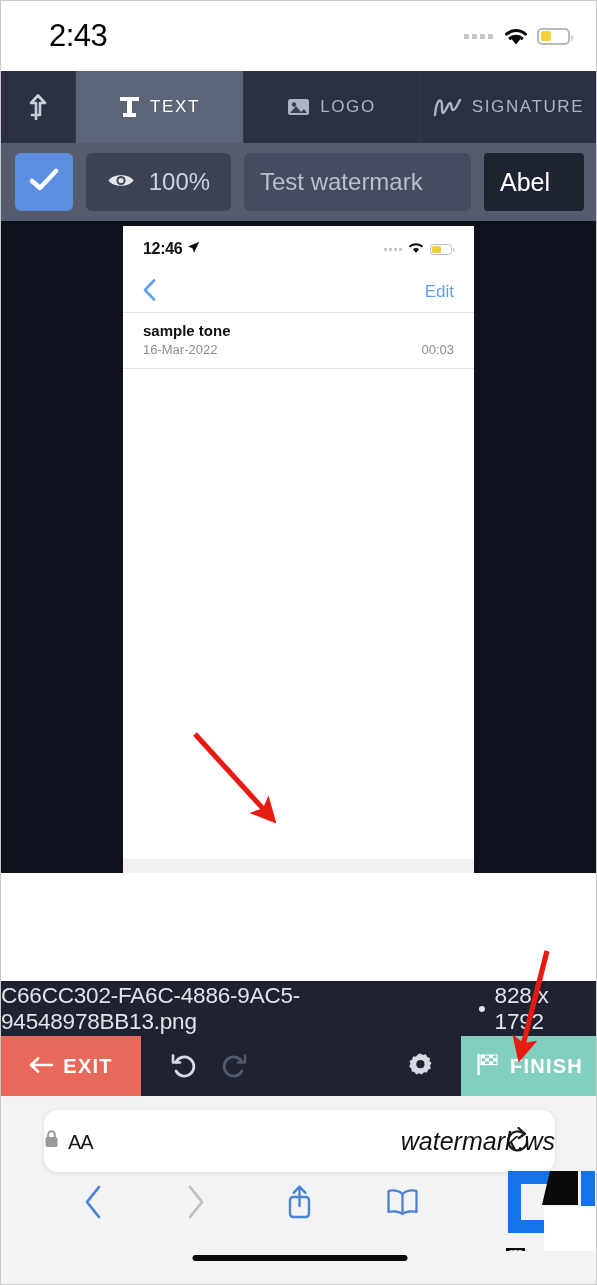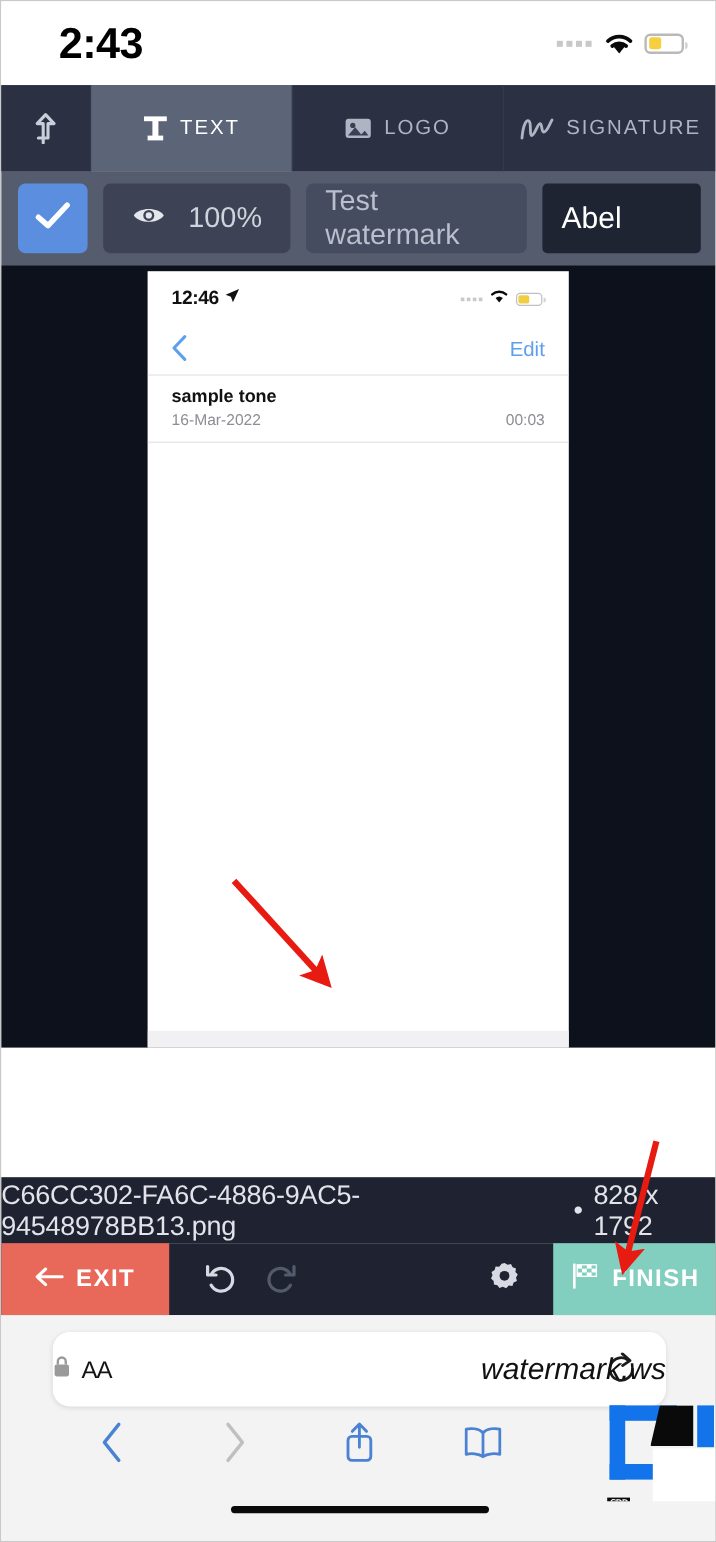--- a/index.html
+++ b/index.html
@@ -19,21 +19,21 @@
 
   
   .status-bar {
     position: absolute; left: 0; top: 0;
     width: 597px; height: 70px;
     background: #ffffff;
     display: flex; align-items: center;
     padding: 0 28px 0 48px;
   }
   .status-time {
-    font-size: 36px; font-weight: bold; color: #000;
+    font-size: 31px; font-weight: normal; color: #000;
     letter-spacing: -0.5px;
   }
   .status-right {
     margin-left: auto; display: flex; align-items: center; gap: 10px;
   }
   .sig-dots { display: flex; gap: 3px; align-items: flex-end; }
   .sig-dots i { display: block; width: 5px; height: 5px; background: #c8c8c8; }
   .wifi-ico { position: relative; width: 24px; height: 18px; }
   .battery-out {
     width: 33px; height: 17px; border: 2px solid #b9b9b9; border-radius: 5px;
@@ -71,33 +71,33 @@
     background: #555c6e;
     display: flex; align-items: center;
     padding: 0 14px; gap: 13px;
   }
   .opt-check {
     width: 58px; height: 58px; border-radius: 6px;
     background: #5b8ede; display: flex; align-items: center; justify-content: center;
     flex: none;
   }
   .opt-opacity {
-    width: 156px; height: 58px; border-radius: 6px;
+    width: 145px; height: 58px; border-radius: 6px;
     background: #3d4354; display: flex; align-items: center; justify-content: space-around;
     padding: 0 14px; flex: none;
   }
   .opt-opacity .val { color: #cfd3dd; font-size: 24px; }
   .opt-text {
     flex: 1; height: 58px; border-radius: 6px;
     background: #454c5f; display: flex; align-items: center;
     padding: 0 16px;
     color: #b9bfcc; font-size: 24px;
   }
   .opt-font {
-    width: 132px; height: 58px; border-radius: 4px;
+    width: 100px; height: 58px; border-radius: 4px;
     background: #1f2433; display: flex; align-items: center;
     padding: 0 16px; color: #ffffff; font-size: 25px; flex: none;
   }
 
   
   .canvas {
     position: absolute; left: 0; top: 220px;
     width: 597px; height: 652px;
     background: #0c111c;
     overflow: hidden;

